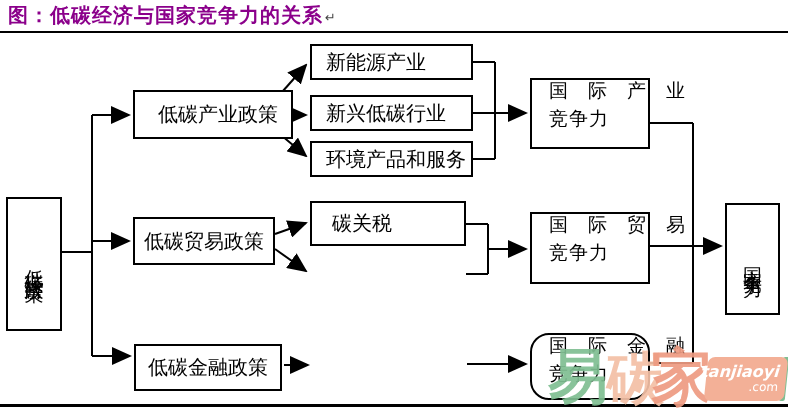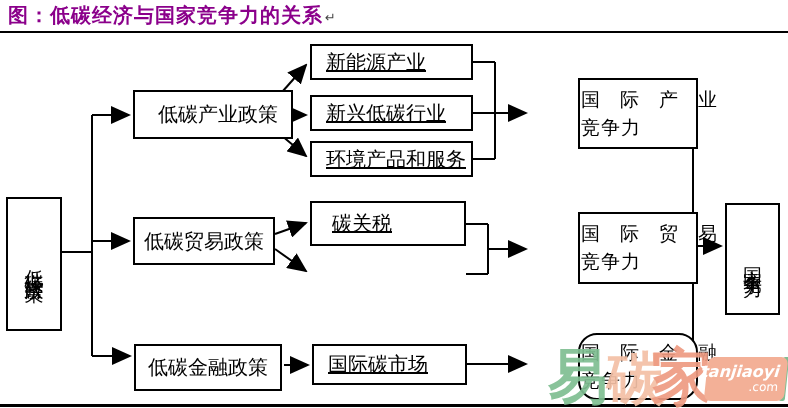--- a/index.html
+++ b/index.html
@@ -12,27 +12,27 @@
     letter-spacing:1px;white-space:nowrap;text-align:right;
   }
   .ret-mark{font-size:13px;font-weight:normal;opacity:.75;margin-left:2px;}
   .title-rule{position:absolute;left:0;top:31px;width:788px;height:2px;background:#000;}
   .bottom-rule{position:absolute;left:0;top:404px;width:788px;height:3px;background:#000;}
   .box{
     position:absolute;background:#fff;border:2px solid #000;box-sizing:border-box;
     display:flex;align-items:center;font-size:20px;line-height:1.15;z-index:2;
   }
   .center{justify-content:center;}
-  .leftpad{justify-content:flex-start;padding-left:14px;text-decoration:underline;}
+  .leftpad{justify-content:flex-start;padding-left:14px;}
   .vert{
     writing-mode:vertical-rl;text-orientation:upright;justify-content:center;
     letter-spacing:3px;font-size:19px;
   }
-  .two-line{flex-direction:column;align-items:flex-start;justify-content:center;
-    padding-left:1px;font-size:19px;margin-left:48px;}
+  .two-line{flex-direction:column;align-items:flex-start;
+    padding-left:17px;font-size:19px;}
   .two-line .l1{letter-spacing:7px;white-space:nowrap;}
   .two-line .l2{letter-spacing:1px;margin-top:6px;white-space:nowrap;}
   svg.wires{position:absolute;left:0;top:0;z-index:1;pointer-events:none;}
   
   .wm{position:absolute;z-index:6;font-weight:bold;opacity:.92;
       font-family:"DejaVu Sans",sans-serif;}
   .wm-char{position:absolute;line-height:1;}
   .wm-badge{
     position:absolute;left:706px;top:357px;width:80px;height:44px;border-radius:7px;
     transform:skewX(-6deg);display:flex;flex-direction:column;align-items:flex-end;
@@ -100,21 +100,20 @@
   <div class="box center" style="left:133px;top:90px;width:160px;height:49px;padding-left:10px;">低碳产业政策</div>
   <div class="box center" style="left:133px;top:217px;width:142px;height:48px;">低碳贸易政策</div>
   <div class="box center" style="left:134px;top:344px;width:148px;height:47px;">低碳金融政策</div>
 
   <div class="box leftpad" style="left:310px;top:44px;width:163px;height:36px;">新能源产业</div>
   <div class="box leftpad" style="left:310px;top:95px;width:163px;height:36px;">新兴低碳行业</div>
   <div class="box leftpad" style="left:310px;top:141px;width:163px;height:36px;">环境产品和服务</div>
 
   <div class="box leftpad" style="left:310px;top:201px;width:156px;height:45px;padding-left:20px;">碳关税</div>
 
-  <div class="box leftpad" style="left:312px;top:344px;width:155px;height:41px;">国际碳市场</div>
 
   <div class="box two-line" style="left:530px;top:78px;width:120px;height:71px;">
     <span class="l1">国 际 产 业</span>
     <span class="l2">竞争力</span>
   </div>
   <div class="box two-line" style="left:530px;top:212px;width:120px;height:72px;">
     <span class="l1">国 际 贸 易</span>
     <span class="l2">竞争力</span>
   </div>
   <div class="box two-line" style="left:530px;top:333px;width:120px;height:67px;border-radius:19px;">

